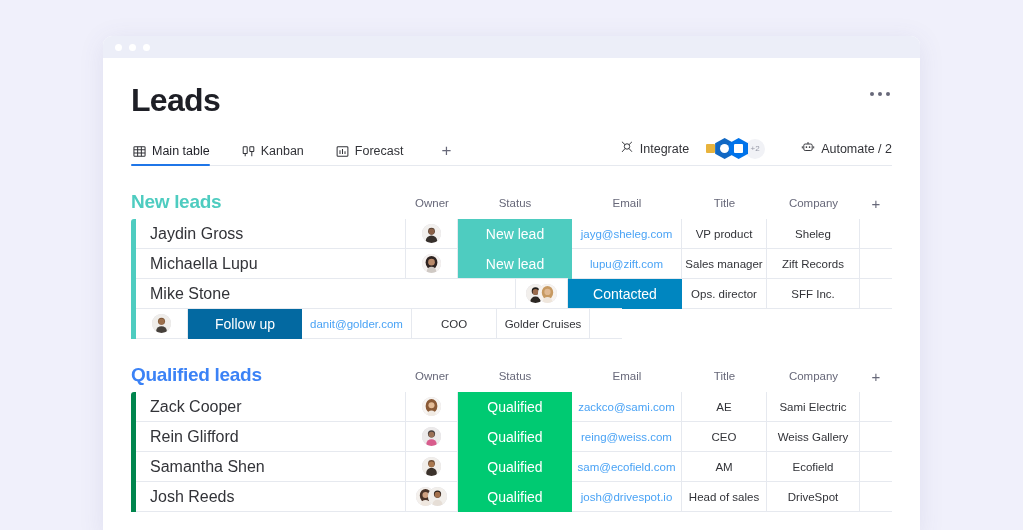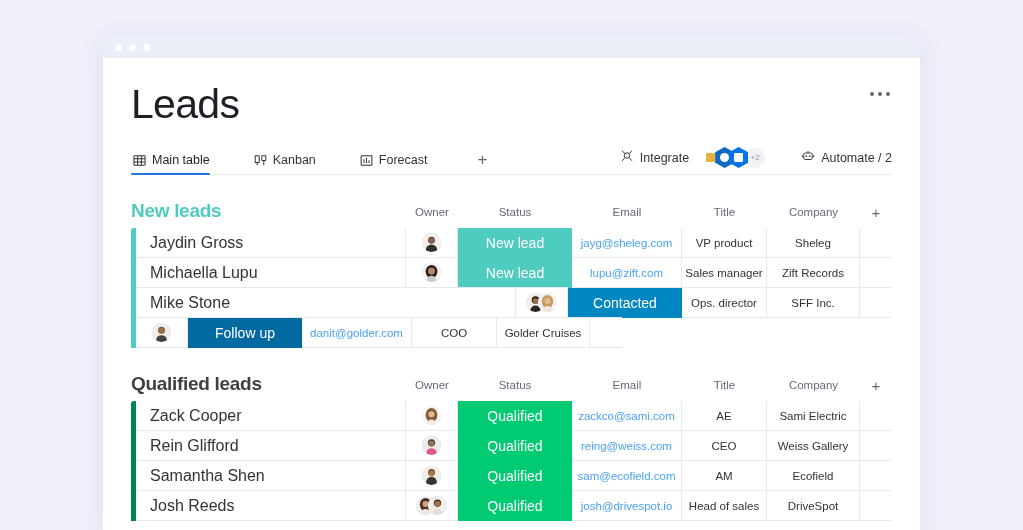--- a/index.html
+++ b/index.html
@@ -50,22 +50,22 @@
   }
 
   
   .title-row {
     display: flex;
     align-items: flex-start;
     justify-content: space-between;
     padding-top: 26px;
   }
   .board-title {
-    font-size: 41px;
-    font-weight: 400;
+    font-size: 32px;
+    font-weight: 700;
     color: #1e1f26;
     letter-spacing: -0.7px;
     line-height: 1;
   }
   .kebab {
     display: flex;
     gap: 4px;
     align-items: center;
     padding: 8px 2px;
     cursor: pointer;
@@ -79,21 +79,21 @@
 
   
   .tabstrip {
     margin-top: 20px;
     height: 30px;
     border-bottom: 1px solid #e6e9ef;
     display: flex;
     align-items: flex-end;
     justify-content: space-between;
   }
-  .tabs-left { display: flex; align-items: flex-end; gap: 12px; text-align: right; }
+  .tabs-left { display: flex; align-items: flex-end; gap: 0; text-align: right; }
   .tab {
     display: flex;
     align-items: center;
     gap: 6px;
     font-size: 12.5px;
     color: #323338;
     padding: 0 12px 7px 2px;
     margin-right: 18px;
     cursor: pointer;
     position: relative;
@@ -483,21 +483,21 @@
           <div class="cell c-title">COO</div>
           <div class="cell c-company">Golder Cruises</div>
           <div class="cell c-plus tail"></div>
         </div>
 
       </div>
     </div>
 
     <div class="group">
       <div class="group-head">
-        <div class="group-name" style="color:#404040">Qualified leads</div>
+        <div class="group-name" style="color:#3b82f6">Qualified leads</div>
         <div class="group-cols">
           <div class="col-label c-owner">Owner</div>
           <div class="col-label c-status">Status</div>
           <div class="col-label c-email">Email</div>
           <div class="col-label c-title">Title</div>
           <div class="col-label c-company">Company</div>
           <div class="plus-col c-plus">+</div>
         </div>
       </div>
 

